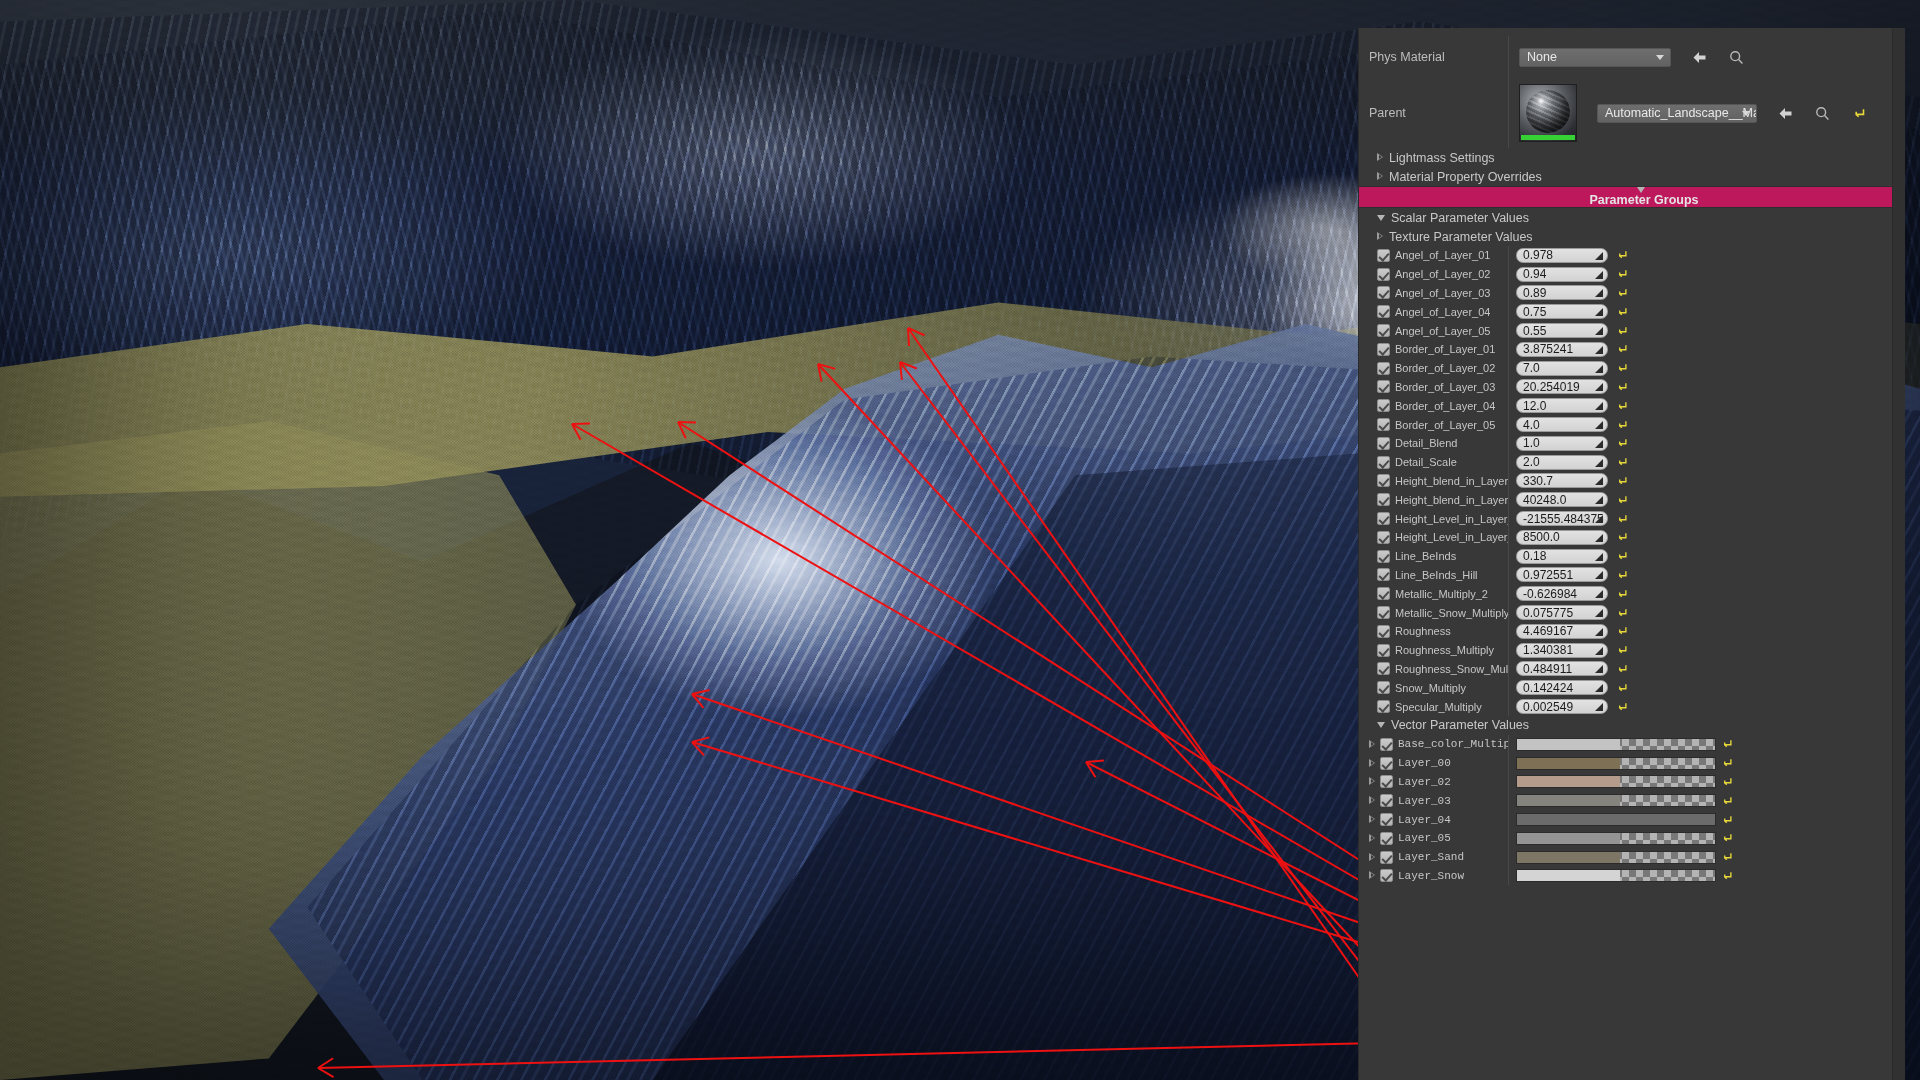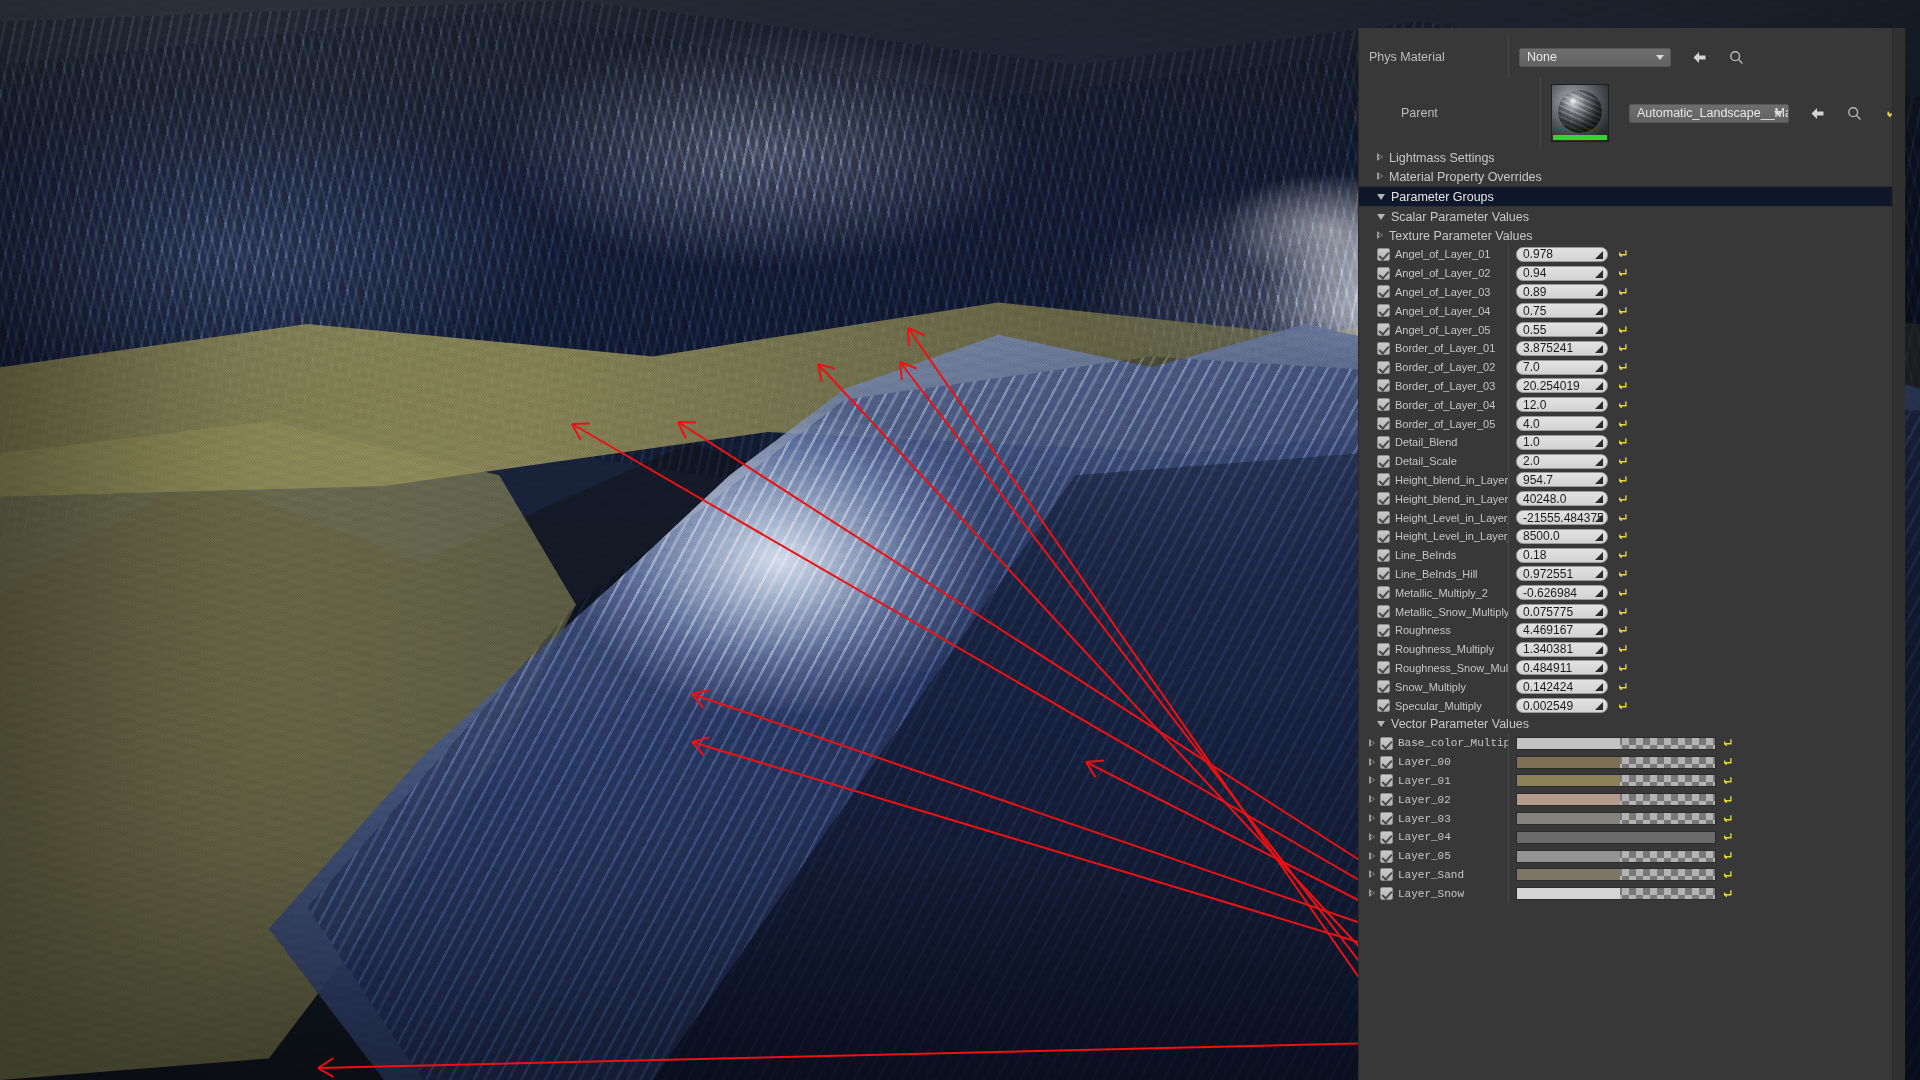--- a/index.html
+++ b/index.html
@@ -120,21 +120,21 @@
     width: 150px; flex: 0 0 150px;
     padding-left: 10px;
     color: #bdbdbd;
     border-right: 1px solid #484848;
     align-self: stretch; display: flex; align-items: center;
   }
   .prop-value-col { flex: 1; display: flex; align-items: center; padding-left: 10px; gap: 20px; }
 
   .top-block { padding-top: 8px; }
   .row-phys { height: 42px; }
-  .row-parent { height: 70px; padding-left: 32px; }
+  .row-parent { height: 70px; }
 
   .uecombo {
     position: relative;
     height: 19px;
     background: linear-gradient(180deg,#6e6e6e,#626262);
     border: 1px solid #565656;
     border-radius: 2px;
     color: #e8e8e8;
     font-size: 12.5px;
     display: flex; align-items: center;
@@ -167,23 +167,23 @@
       radial-gradient(circle at 34% 26%, rgba(255,255,255,.95) 0%, rgba(210,212,215,.5) 9%, rgba(0,0,0,0) 26%),
       repeating-linear-gradient(24deg, rgba(255,255,255,.10) 0 2px, rgba(0,0,0,.18) 2px 5px),
       radial-gradient(circle at 38% 30%, #b9bcc0 0%, #7e8287 28%, #4a4d52 58%, #26282c 86%, #1a1c20 100%);
     box-shadow: inset -6px -8px 14px rgba(0,0,0,.6);
   }
   .thumb .greenbar { position: absolute; left: 1px; right: 1px; bottom: 1px; height: 5px; background: #35d135; }
 
   
   .cat-row { display: flex; align-items: center; min-height: 19px; padding-left: 18px; }
   .cat-row.major {
-    background: #0f172a;
+    background: #be185d;
     border-top: 1px solid #2e2e2e; border-bottom: 1px solid #2e2e2e;
-    font-weight: normal; color: #e4e4e4; min-height: 21px;
+    font-weight: bold; color: #e4e4e4; min-height: 21px; flex-direction: column;
   }
   .cat-row .lbl { padding-left: 6px; }
   .tri {
     width: 0; height: 0; display: inline-block; flex: 0 0 auto;
     border-top: 4.5px solid transparent; border-bottom: 4.5px solid transparent;
     border-left: 6px solid #b5b5b5;
   }
   .tri.open { border-left: 4.5px solid transparent; border-right: 4.5px solid transparent;
               border-top: 6px solid #b5b5b5; border-bottom: 0; }
   .tri.hollow {
@@ -619,21 +619,21 @@
             </svg>
           </div>
         </div>
         <div class="param-row">
           <div class="param-left">
             <span class="cb"></span>
             <span class="pname">Height_blend_in_Layer_Sand</span>
           </div>
           <div class="param-right">
             <div class="numfield">
-              <span>954.7</span>
+              <span>330.7</span>
               <svg class="spin" viewBox="0 0 10 10">
                 <path d="M9 1 L9 9 L1 9 Z" fill="#2b2b2b"></path>
                 <path d="M8.4 2.2 L8.4 7.6" stroke="#2b2b2b" stroke-width="0"></path>
               </svg>
             </div>
             <svg class="revert" viewBox="0 0 13 13">
               <path d="M10.5 2.2 L10.5 7.4 L3.2 7.4 L3.2 4.8 M3.2 7.4 L5.6 9.8" fill="none" stroke="#e8d83a" stroke-width="1.6"></path>
             </svg>
           </div>
         </div>
@@ -883,98 +883,85 @@
             <div class="swatch" style="--solid: #7d7055;"></div>
             <svg class="revert" viewBox="0 0 13 13">
               <path d="M10.5 2.2 L10.5 7.4 L3.2 7.4 L3.2 4.8 M3.2 7.4 L5.6 9.8" fill="none" stroke="#e8d83a" stroke-width="1.6"></path>
             </svg>
           </div>
         </div>
         <div class="param-row">
           <div class="param-left vec">
             <span class="tri hollow"></span>
             <span class="cb"></span>
-            <span class="pname">Layer_01</span>
+            <span class="pname">Layer_02</span>
           </div>
           <div class="param-right swatch-wrap">
-            <div class="swatch" style="--solid: #8c8159;"></div>
+            <div class="swatch" style="--solid: #b59b8b;"></div>
             <svg class="revert" viewBox="0 0 13 13">
               <path d="M10.5 2.2 L10.5 7.4 L3.2 7.4 L3.2 4.8 M3.2 7.4 L5.6 9.8" fill="none" stroke="#e8d83a" stroke-width="1.6"></path>
             </svg>
           </div>
         </div>
         <div class="param-row">
           <div class="param-left vec">
             <span class="tri hollow"></span>
             <span class="cb"></span>
-            <span class="pname">Layer_02</span>
+            <span class="pname">Layer_03</span>
           </div>
           <div class="param-right swatch-wrap">
-            <div class="swatch" style="--solid: #b59b8b;"></div>
+            <div class="swatch" style="--solid: #84837e;"></div>
             <svg class="revert" viewBox="0 0 13 13">
               <path d="M10.5 2.2 L10.5 7.4 L3.2 7.4 L3.2 4.8 M3.2 7.4 L5.6 9.8" fill="none" stroke="#e8d83a" stroke-width="1.6"></path>
             </svg>
           </div>
         </div>
         <div class="param-row">
           <div class="param-left vec">
             <span class="tri hollow"></span>
             <span class="cb"></span>
-            <span class="pname">Layer_03</span>
+            <span class="pname">Layer_04</span>
           </div>
           <div class="param-right swatch-wrap">
-            <div class="swatch" style="--solid: #84837e;"></div>
+            <div class="swatch nocheck" style="--solid: #6b6b6b;"></div>
             <svg class="revert" viewBox="0 0 13 13">
               <path d="M10.5 2.2 L10.5 7.4 L3.2 7.4 L3.2 4.8 M3.2 7.4 L5.6 9.8" fill="none" stroke="#e8d83a" stroke-width="1.6"></path>
             </svg>
           </div>
         </div>
         <div class="param-row">
           <div class="param-left vec">
             <span class="tri hollow"></span>
             <span class="cb"></span>
-            <span class="pname">Layer_04</span>
+            <span class="pname">Layer_05</span>
           </div>
           <div class="param-right swatch-wrap">
-            <div class="swatch nocheck" style="--solid: #6b6b6b;"></div>
+            <div class="swatch" style="--solid: #949494;"></div>
             <svg class="revert" viewBox="0 0 13 13">
               <path d="M10.5 2.2 L10.5 7.4 L3.2 7.4 L3.2 4.8 M3.2 7.4 L5.6 9.8" fill="none" stroke="#e8d83a" stroke-width="1.6"></path>
             </svg>
           </div>
         </div>
         <div class="param-row">
           <div class="param-left vec">
             <span class="tri hollow"></span>
             <span class="cb"></span>
-            <span class="pname">Layer_05</span>
+            <span class="pname">Layer_Sand</span>
           </div>
           <div class="param-right swatch-wrap">
-            <div class="swatch" style="--solid: #949494;"></div>
+            <div class="swatch" style="--solid: #7e7665;"></div>
             <svg class="revert" viewBox="0 0 13 13">
               <path d="M10.5 2.2 L10.5 7.4 L3.2 7.4 L3.2 4.8 M3.2 7.4 L5.6 9.8" fill="none" stroke="#e8d83a" stroke-width="1.6"></path>
             </svg>
           </div>
         </div>
         <div class="param-row">
           <div class="param-left vec">
             <span class="tri hollow"></span>
             <span class="cb"></span>
-            <span class="pname">Layer_Sand</span>
-          </div>
-          <div class="param-right swatch-wrap">
-            <div class="swatch" style="--solid: #7e7665;"></div>
-            <svg class="revert" viewBox="0 0 13 13">
-              <path d="M10.5 2.2 L10.5 7.4 L3.2 7.4 L3.2 4.8 M3.2 7.4 L5.6 9.8" fill="none" stroke="#e8d83a" stroke-width="1.6"></path>
-            </svg>
-          </div>
-        </div>
-        <div class="param-row">
-          <div class="param-left vec">
-            <span class="tri hollow"></span>
-            <span class="cb"></span>
             <span class="pname">Layer_Snow</span>
           </div>
           <div class="param-right swatch-wrap">
             <div class="swatch" style="--solid: #d4d4d4;"></div>
             <svg class="revert" viewBox="0 0 13 13">
               <path d="M10.5 2.2 L10.5 7.4 L3.2 7.4 L3.2 4.8 M3.2 7.4 L5.6 9.8" fill="none" stroke="#e8d83a" stroke-width="1.6"></path>
             </svg>
           </div>
         </div>
       </div>

